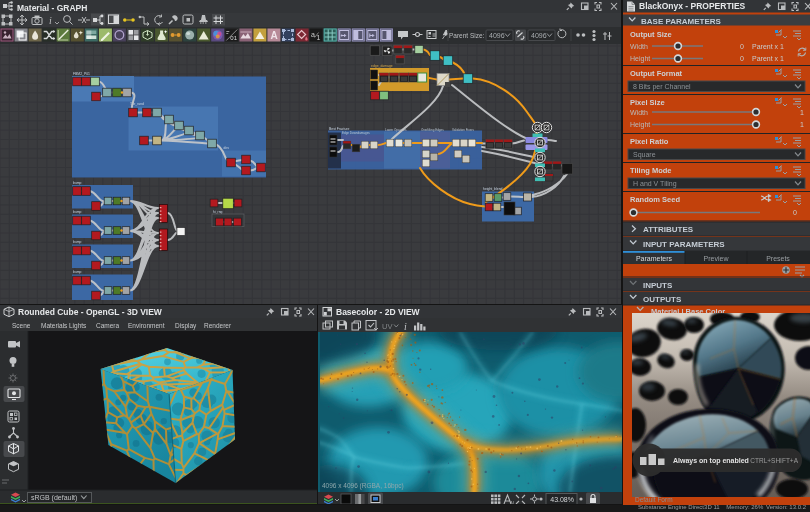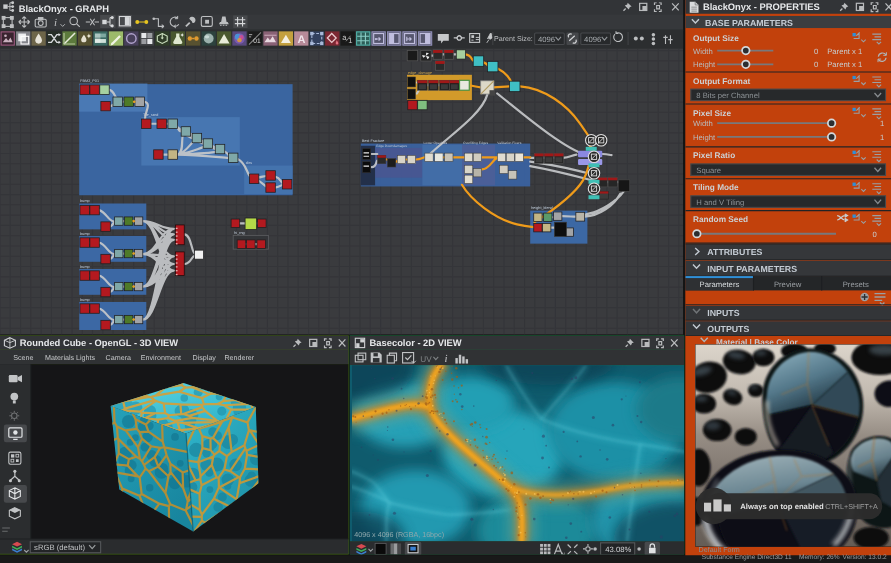--- a/index.html
+++ b/index.html
@@ -14,21 +14,21 @@
 
   <div class="abs" id="graphpanel" style="left:0;top:0;width:621px;height:304px;background:#303234;">
     <div class="titlebar" style="left:0;top:0;width:621px;height:12.5px;">
       <svg class="abs" style="left:2px;top:1px" width="12" height="10" viewBox="0 0 12 10">
           <rect x="1" y="3" width="4" height="4" fill="#c9cbcd"></rect>
           <circle cx="9.5" cy="1.5" r="1.3" fill="#c9cbcd"></circle>
           <circle cx="9.5" cy="5" r="1.3" fill="#c9cbcd"></circle>
           <circle cx="9.5" cy="8.5" r="1.3" fill="#c9cbcd"></circle>
           <path d="M5,5 h2 M7,5 V1.5 h2 M7,5 h2 M7,5 v3.5 h2" stroke="#c9cbcd" stroke-width="0.8" fill="none"></path>
         </svg>
-      <span class="ttext" style="left:17px;">BlackOnyx - GRAPH</span>
+      <span class="ttext" style="left:17px;">Material - GRAPH</span>
       <svg class="abs" style="left:566px;top:2px" width="52" height="9" viewBox="0 0 52 9">
         <g stroke="#b9bbbd" fill="none" stroke-width="1.1">
           <path d="M4.6,0.4 L8.2,4 L6.6,4.4 L5.6,6.6 L2,3 L4.2,2 z" fill="#b9bbbd" stroke="none"></path>
             <path d="M2.8,5.8 L0.8,7.8" stroke-width="1.2"></path>
           <rect x="15.5" y="1" width="6.5" height="6.5"></rect>
             <path d="M18,3.5 h4 v4 h-4 z" fill="#b9bbbd" stroke="none"></path>
           <path d="M29,2.5 v-2 h2 M33,0.5 h2 v2 M35,6.5 v2 h-2 M31,8.5 h-2 v-2 M31,3 h2.5 v3 h-2.5 z"></path>
           <path d="M45,1 l6,6.5 M51,1 l-6,6.5"></path>
         </g>
       </svg>
@@ -828,21 +828,21 @@
           <path d="M0,3.6 l4.5,2.2 4.5,-2.2 v1.6 L4.5,7.4 0,5.2 z" fill="#3fae5a"></path>
           <path d="M0,6.2 l4.5,2.2 4.5,-2.2 v1.6 L4.5,10 0,7.8 z" fill="#3a7fd0"></path>
         </g>
         <path d="M22,195 l2,2 2,-2" stroke="#9a9ea0" stroke-width="1" fill="none"></path>
         <rect x="27.5" y="187.5" width="64" height="10" fill="#232527" stroke="#55585a" stroke-width="1"></rect>
         <text x="31" y="195.2" font-size="7" fill="#c2c4c6" font-family="Liberation Sans">sRGB (default)</text>
         <path d="M81,190.5 l2.8,3.2 2.8,-3.2" stroke="#9a9ea0" stroke-width="1.1" fill="none"></path>
       </svg>
     </div>
 
-  <div class="abs" id="view2d" style="left:318px;top:305px;width:304px;height:199px;background:#15803d;overflow:hidden;">
+  <div class="abs" id="view2d" style="left:318px;top:305px;width:304px;height:199px;background:#fef9c3;overflow:hidden;">
       <svg style="position:absolute;left:0;top:0" width="304" height="200" viewBox="0 0 304 200">
         <rect width="304" height="13" fill="#323437"></rect>
         <g transform="translate(5,2.5)">
           <rect x="0" y="0" width="8.5" height="8.5" fill="none" stroke="#d0d2d4" stroke-width="1"></rect>
           <rect x="4.5" y="0.8" width="3.5" height="3" fill="#d0d2d4"></rect>
           <rect x="0.8" y="4.5" width="3" height="3.5" fill="#d0d2d4"></rect>
         </g>
         <text x="18" y="9.5" font-size="8.5" font-weight="bold" fill="#e6e8ea" font-family="Liberation Sans">Basecolor - 2D VIEW</text>
         <g transform="translate(250,2.5)" stroke="#b9bbbd" fill="none" stroke-width="1.1">
           <path d="M4.6,0.4 L8.2,4 L6.6,4.4 L5.6,6.6 L2,3 L4.2,2 z" fill="#b9bbbd" stroke="none"></path>

